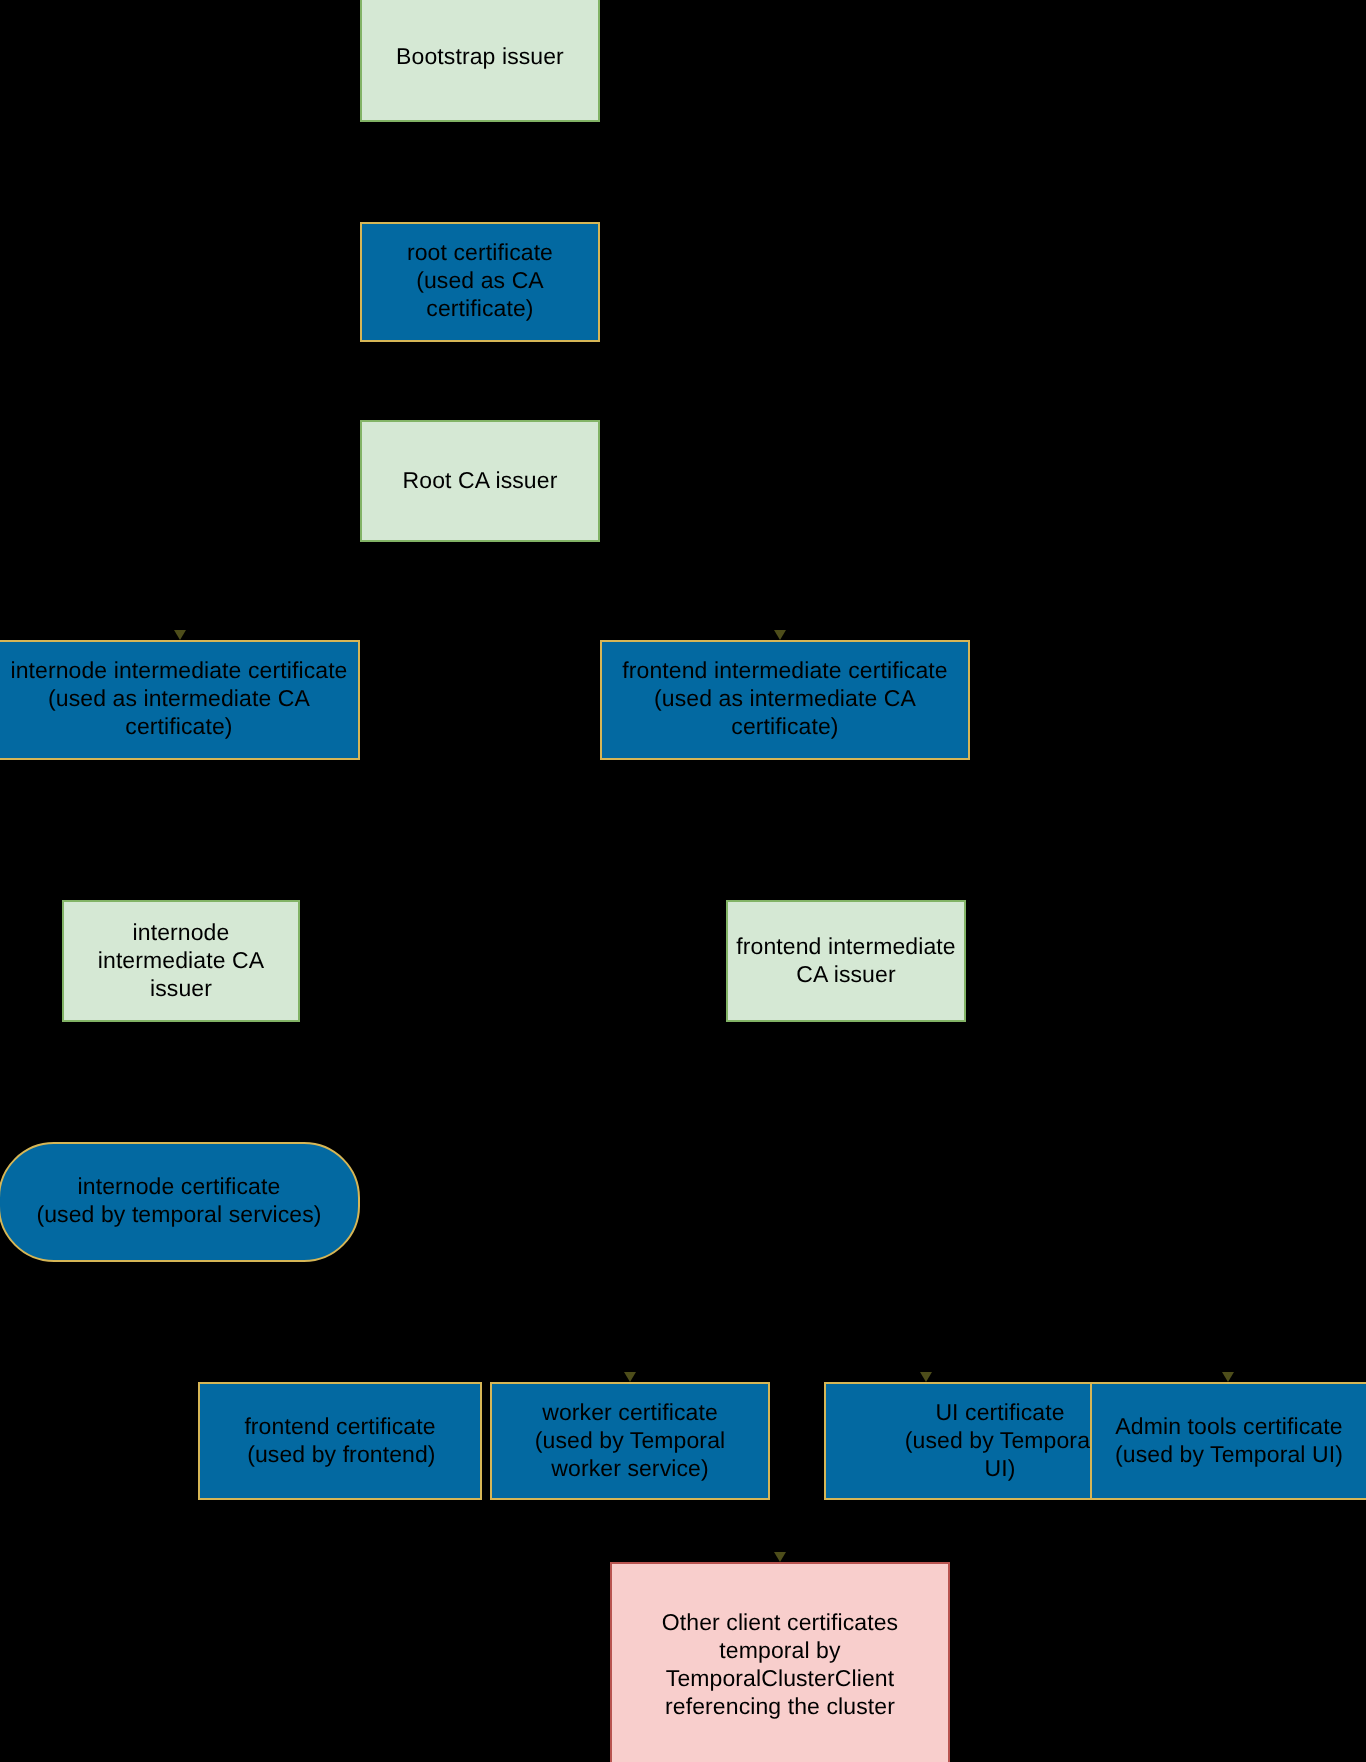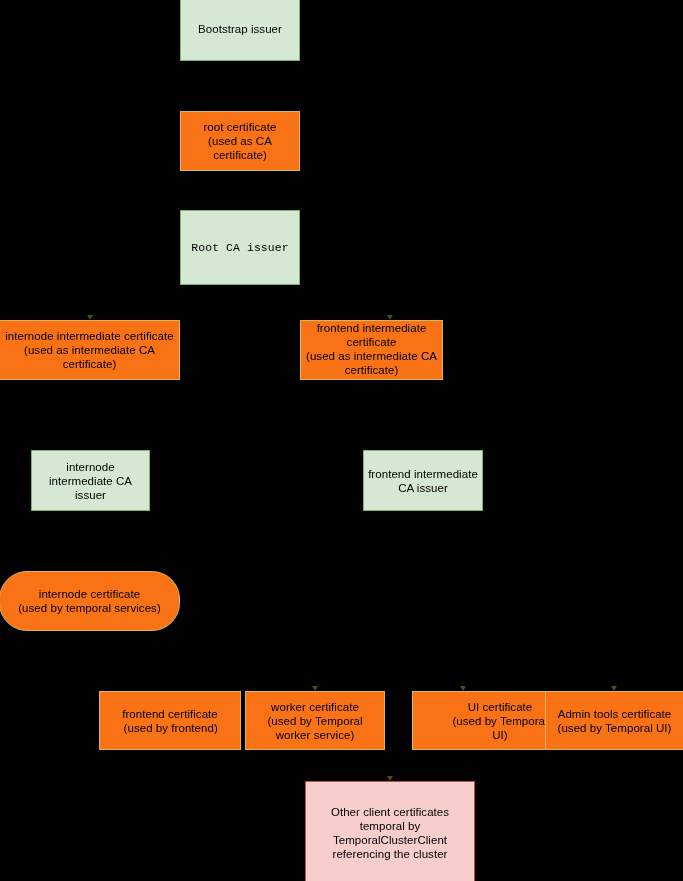--- a/index.html
+++ b/index.html
@@ -32,21 +32,21 @@
   }
   .node .label {
     display: block;
     white-space: pre-line;
   }
   .kind-issuer {
     background: #d5e8d4;
     border-color: #82b366;
   }
   .kind-cert {
-    background: #f97316;
+    background: #0369a1;
     border-color: #d6b656;
   }
   .kind-client {
     background: #f8cecc;
     border-color: #b85450;
   }
   .arrow-stub {
     position: absolute;
     width: 0;
     height: 0;
@@ -70,31 +70,31 @@
   <div class="node kind-issuer" style="left:180px; top:-4px; width:120px; height:65px;">
     <span class="label">Bootstrap issuer</span>
   </div>
 
   <div class="node kind-cert" style="left:180px; top:111px; width:120px; height:60px;">
     <span class="label">root certificate
 (used as CA
 certificate)</span>
   </div>
 
-  <div class="node kind-issuer" style="left:180px; top:210px; width:120px; height:75px;font-family:Liberation Mono, monospace;">
+  <div class="node kind-issuer" style="left:180px; top:210px; width:120px; height:61px;">
     <span class="label">Root CA issuer</span>
   </div>
 
   <div class="node kind-cert" style="left:-1px; top:320px; width:181px; height:60px;">
     <span class="label">internode intermediate certificate
 (used as intermediate CA
 certificate)</span>
   </div>
 
-  <div class="node kind-cert" style="left:300px; top:320px; width:143px; height:60px;align-items:flex-end;">
+  <div class="node kind-cert" style="left:300px; top:320px; width:185px; height:60px;">
     <span class="label">frontend intermediate certificate
 (used as intermediate CA
 certificate)</span>
   </div>
 
   <div class="node kind-issuer" style="left:31px; top:450px; width:119px; height:61px;">
     <span class="label">internode
 intermediate CA
 issuer</span>
   </div>

